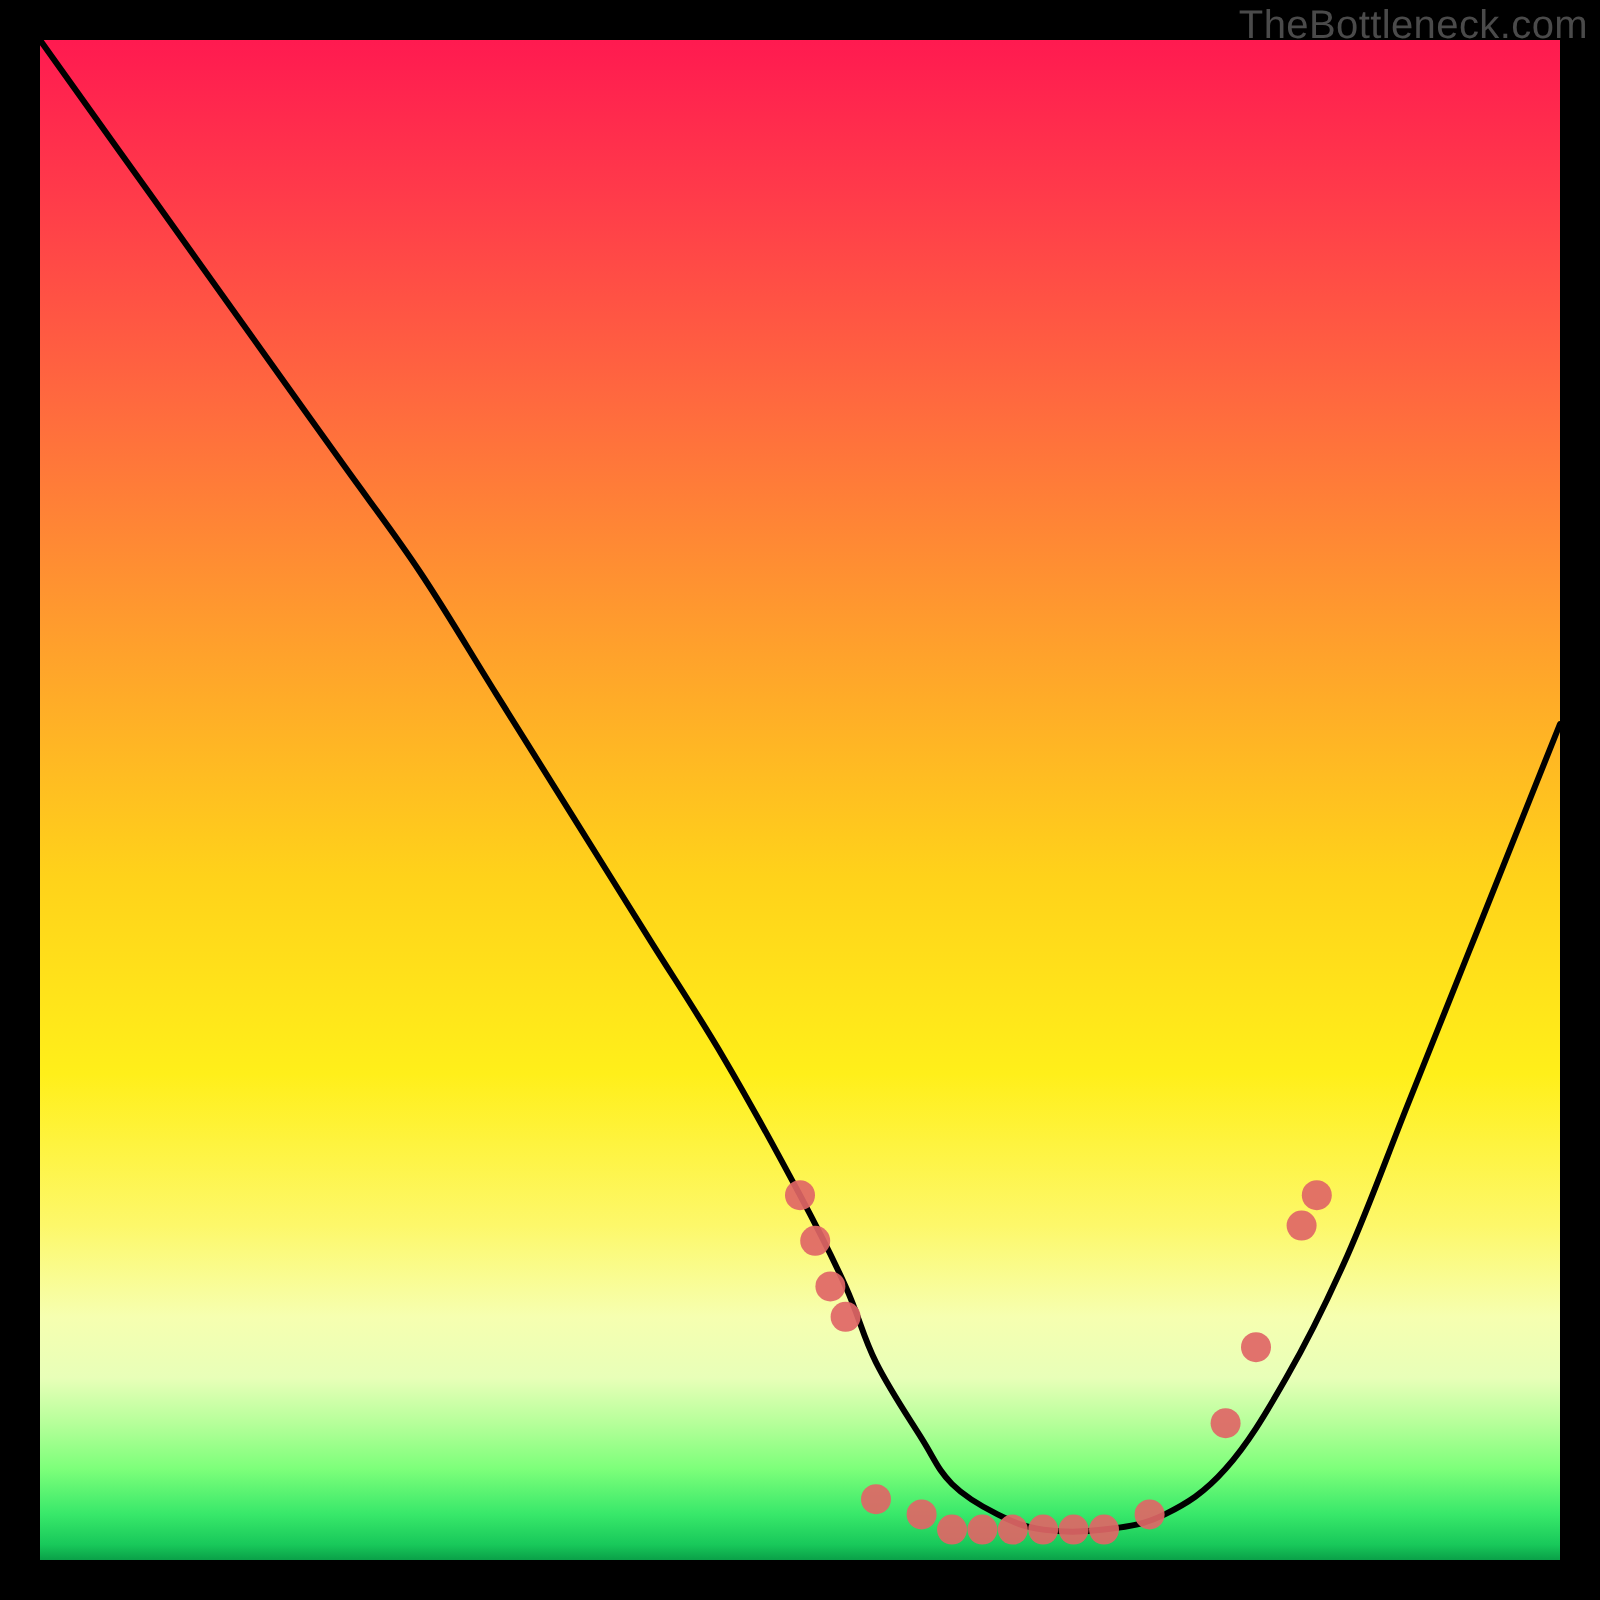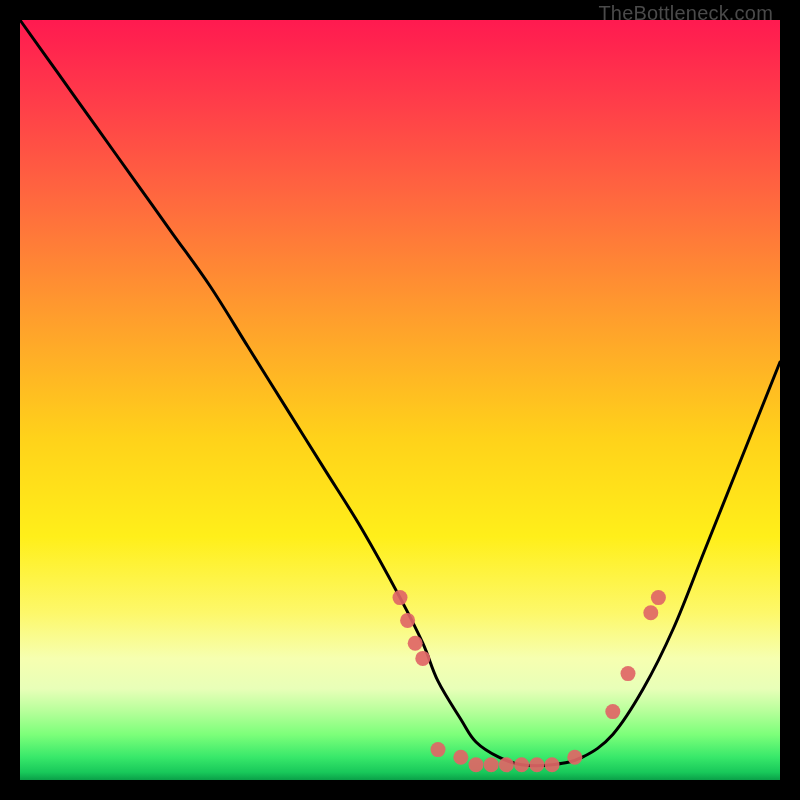--- a/index.html
+++ b/index.html
@@ -40,21 +40,21 @@
       #b6ff9a 91%,
       #7dff7a 94%,
       #38e86a 97%,
       #18c85a 99%,
       #0aa048 100%
     );
   }
   .watermark {
     position: absolute;
     top: 2px;
-    right: 27px;
+    right: 6px;
     color: #4a4a4a;
     font-size: 20px;
     font-weight: 500;
     letter-spacing: 0.2px;
     user-select: none;
   }
   svg.curve {
     position: absolute;
     left: 20px;
     top: 20px;

